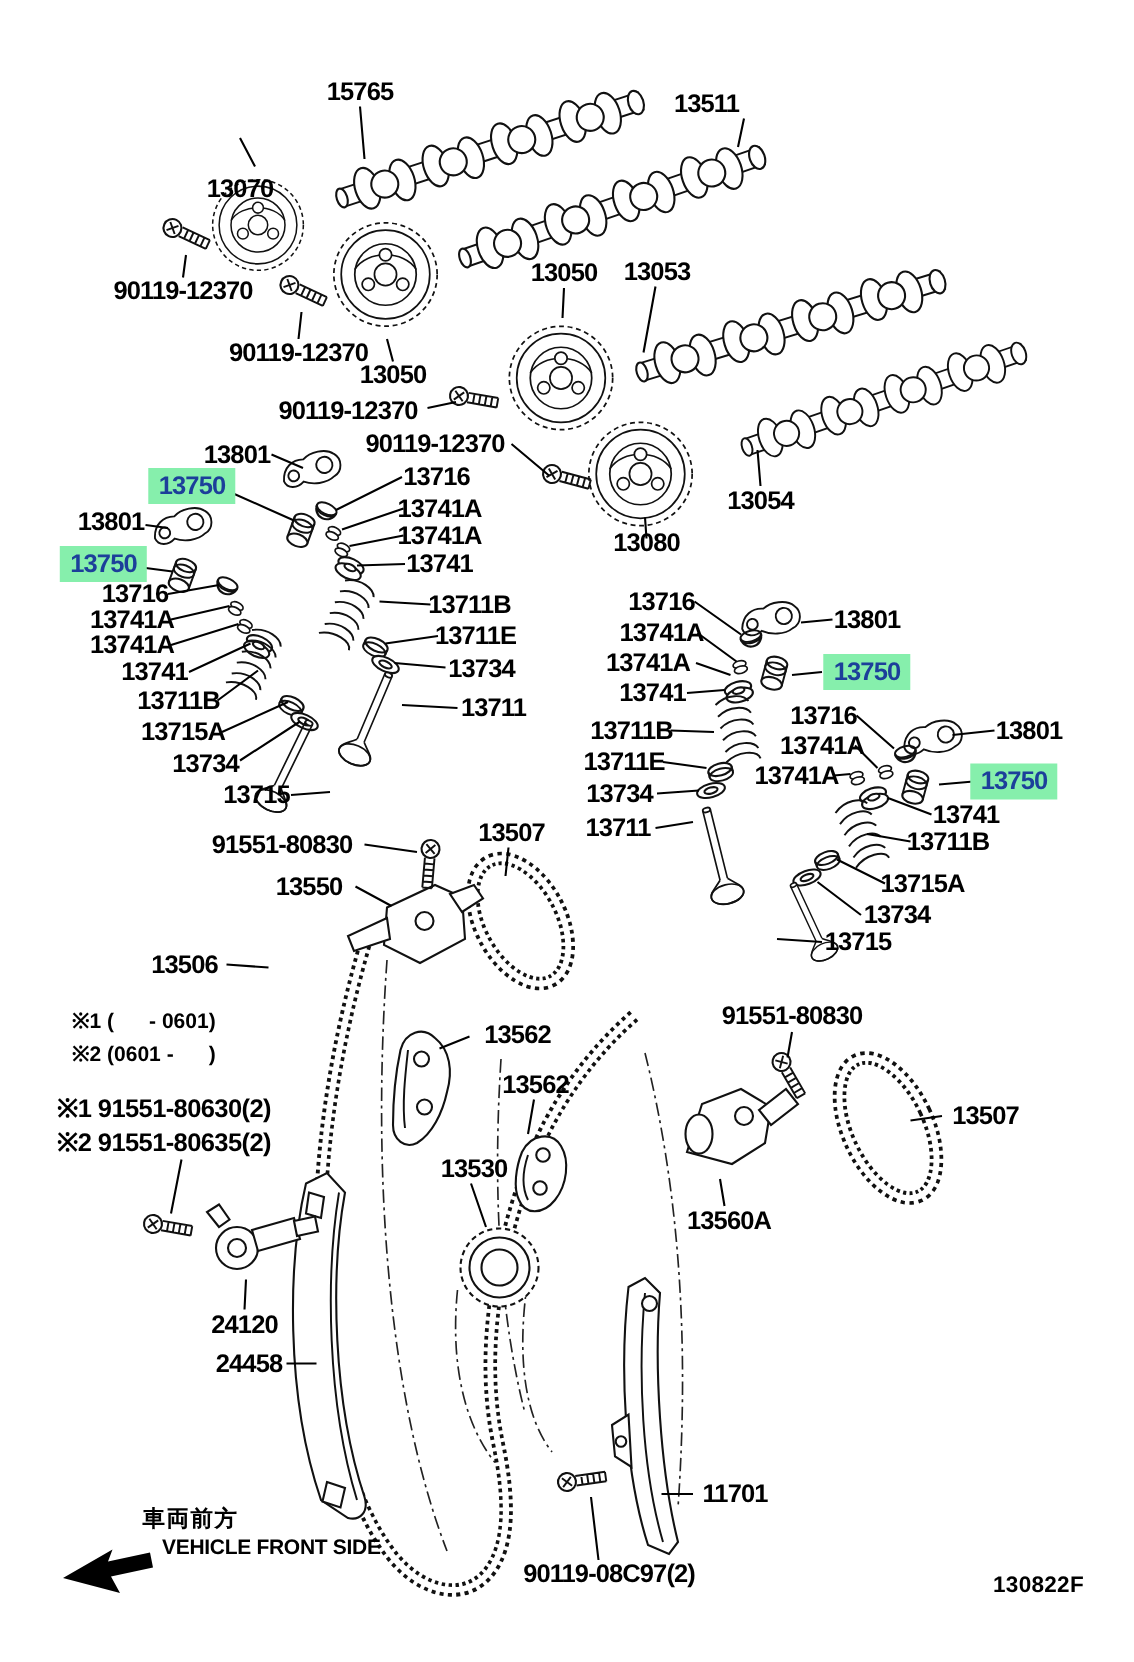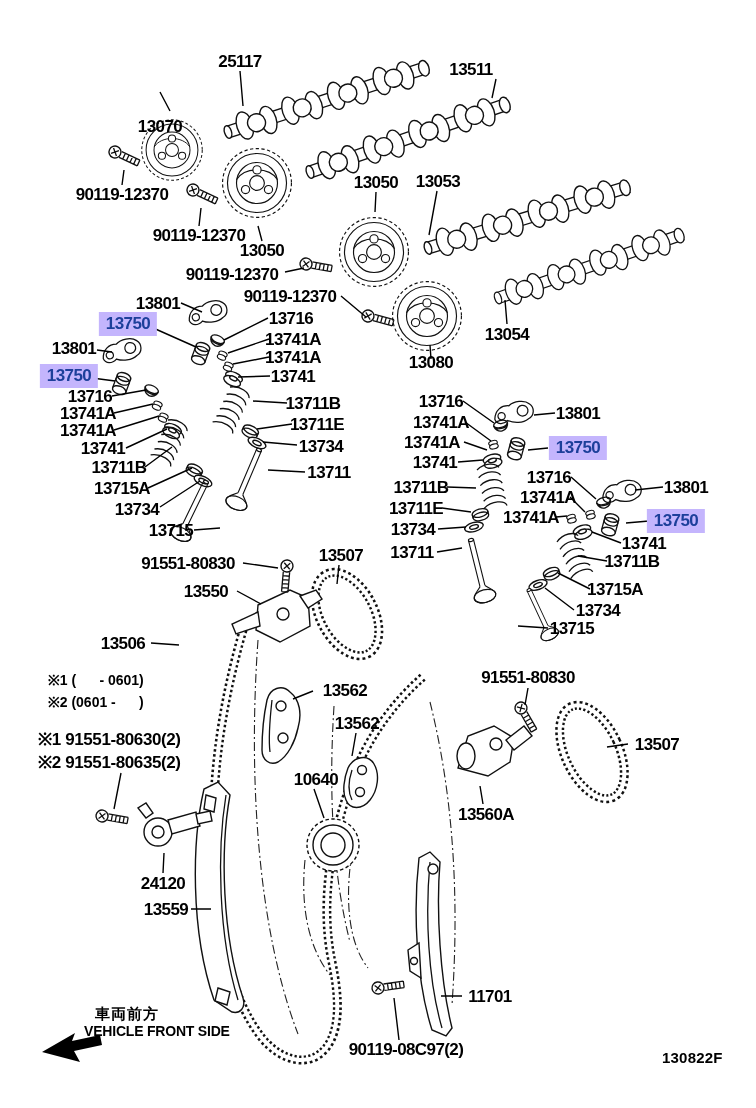--- a/index.html
+++ b/index.html
@@ -2,21 +2,21 @@
 <html><head>
 <meta charset="utf-8">
 <style>
   html,body{margin:0;padding:0;background:#fff;}
   #page{position:relative;width:756px;height:1108px;background:#ffffff;overflow:hidden;
         font-family:"Liberation Sans",sans-serif;}
   #art{position:absolute;left:0;top:0;}
   #labels{position:absolute;left:0;top:0;width:756px;height:1108px;pointer-events:none;}
   .label{position:absolute;transform:translate(-50%,-50%);font-weight:bold;font-size:17px;
          letter-spacing:-0.6px;white-space:pre;color:#000;line-height:1;pointer-events:auto;}
-  .label.hl{background:#c4b5fd;color:#1c3f9a;padding:3px 7px 4px 7px;}
+  .label.hl{background:#86efac;color:#1c3f9a;padding:3px 7px 4px 7px;}
   .label.left{transform:translate(0,-50%);}
   .label.note{font-size:14px;letter-spacing:0;}
   .label.note-part{font-size:17px;letter-spacing:-0.4px;}
   .label.jp{font-size:15px;letter-spacing:1px;}
   .label.en{font-size:14px;letter-spacing:-0.2px;}
   .label.code{font-size:15px;letter-spacing:0.2px;}
   
   .pt{fill:#fff;stroke:#111;stroke-width:1.4;}
   .ln{fill:none;stroke:#111;stroke-width:1.3;}
   .ld{fill:none;stroke:#000;stroke-width:1.4;}
@@ -371,21 +371,21 @@
     <path class="ld" d="M181,303 L202,312 M151,327 L196,347 M97,350 L112,352 M92,378 L115,381 M112,396 L146,390 M114,413 L153,404 M114,430 L159,416 M126,448 L167,429 M145,467 L172,447 M148,488 L192,468 M160,507 L200,481 M194,530 L220,528"></path>
     <path class="ld" d="M268,318 L224,340 M269,339 L228,353 M269,357 L233,364 M270,376 L238,377 M287,403 L253,401 M292,424 L257,429 M297,445 L263,442 M305,472 L268,470"></path>
     <path class="ld" d="M463,401 L494,423 M465,422 L491,441 M555,413 L534,415 M464,442 L487,450 M548,448 L528,450 M458,462 L483,460 M447,487 L476,488 M442,508 L471,512 M438,529 L466,527 M437,552 L462,548"></path>
     <path class="ld" d="M571,477 L596,499 M570,497 L585,512 M663,487 L635,490 M556,517 L567,516 M649,521 L626,523 M621,543 L592,532 M607,561 L578,556 M590,589 L558,573 M574,610 L545,588 M548,628 L518,626"></path>
     <path class="ld" d="M243,563 L278,568 M339,565 L337,584 M237,591 L261,604 M151,643 L179,645 M313,691 L293,699 M356,733 L352,756 M314,789 L324,818 M528,688 L525,705 M628,744 L607,747 M483,804 L480,786 M163,873 L164,853 M191,909 L211,909 M462,996 L441,996 M399,1040 L394,998 M121,773 L114,809"></path>
   </g>
 </svg>
 
 <div id="labels">
       <div class="label" style="left: 160px; top: 82px; margin-top: 44px;">13070</div>
-      <div class="label" style="left: 240px; top: 61px;">25117</div>
+      <div class="label" style="left: 240px; top: 61px;">15765</div>
       <div class="label" style="left: 471px; top: 69px;">13511</div>
       <div class="label" style="left: 122px; top: 194px;">90119-12370</div>
       <div class="label" style="left: 199px; top: 235px;">90119-12370</div>
       <div class="label" style="left: 262px; top: 250px;">13050</div>
       <div class="label" style="left: 376px; top: 182px;">13050</div>
       <div class="label" style="left: 438px; top: 181px;">13053</div>
       <div class="label" style="left: 232px; top: 274px;">90119-12370</div>
       <div class="label" style="left: 290px; top: 296px;">90119-12370</div>
       <div class="label" style="left: 507px; top: 334px;">13054</div>
       <div class="label" style="left: 431px; top: 362px;">13080</div>
@@ -432,25 +432,25 @@
       <div class="label" style="left: 188px; top: 563px;">91551-80830</div>
       <div class="label" style="left: 341px; top: 555px;">13507</div>
       <div class="label" style="left: 206px; top: 591px;">13550</div>
       <div class="label" style="left: 123px; top: 643px;">13506</div>
       <div class="label note left" style="left: 48px; top: 680px;">※1 (      - 0601)</div>
       <div class="label note left" style="left: 48px; top: 702px;">※2 (0601 -      )</div>
       <div class="label" style="left: 345px; top: 690px;">13562</div>
       <div class="label" style="left: 357px; top: 723px;">13562</div>
       <div class="label note-part left" style="left: 38px; top: 739px;">※1 91551-80630(2)</div>
       <div class="label note-part left" style="left: 38px; top: 762px;">※2 91551-80635(2)</div>
-      <div class="label" style="left: 316px; top: 779px;">10640</div>
+      <div class="label" style="left: 316px; top: 779px;">13530</div>
       <div class="label" style="left: 528px; top: 677px;">91551-80830</div>
       <div class="label" style="left: 657px; top: 744px;">13507</div>
       <div class="label" style="left: 486px; top: 814px;">13560A</div>
       <div class="label" style="left: 163px; top: 883px;">24120</div>
-      <div class="label" style="left: 166px; top: 909px;">13559</div>
+      <div class="label" style="left: 166px; top: 909px;">24458</div>
       <div class="label" style="left: 490px; top: 996px;">11701</div>
       <div class="label" style="left: 406px; top: 1049px;">90119-08C97(2)</div>
       <div class="label jp left" style="left: 95px; top: 1013px;">車両前方</div>
-      <div class="label en left" style="left: 84px; top: 1031px;">VEHICLE FRONT SIDE</div>
+      <div class="label en left" style="left: 108px; top: 1031px;">VEHICLE FRONT SIDE</div>
       <div class="label code left" style="left: 662px; top: 1057px;">130822F</div>
     </div>
 </div>
 
 </body></html>

